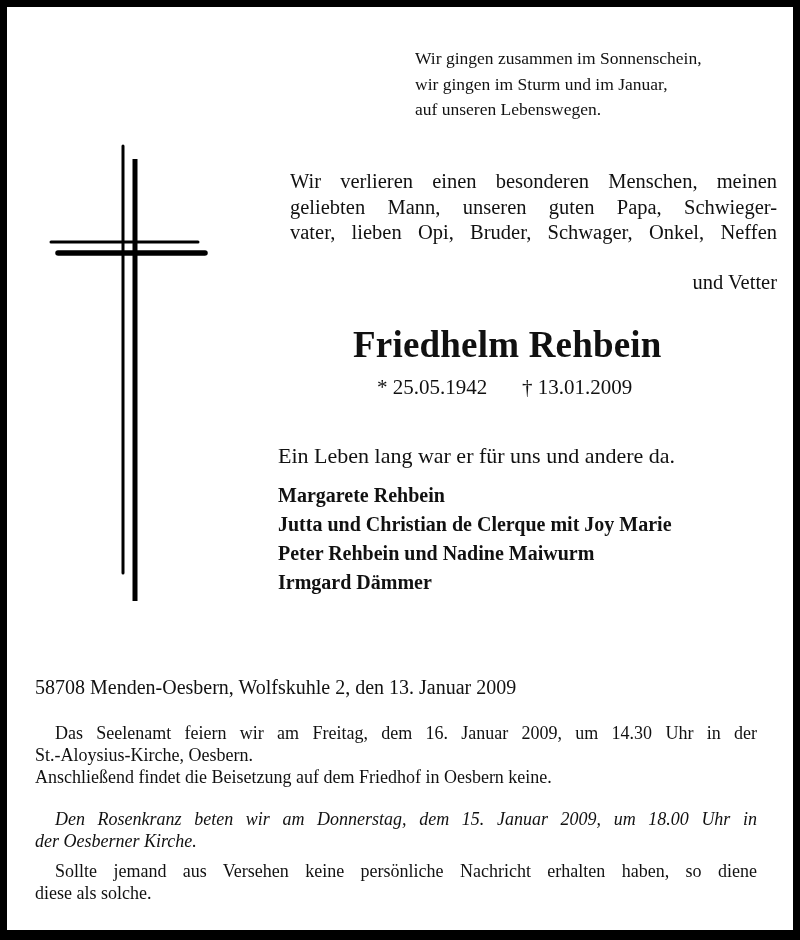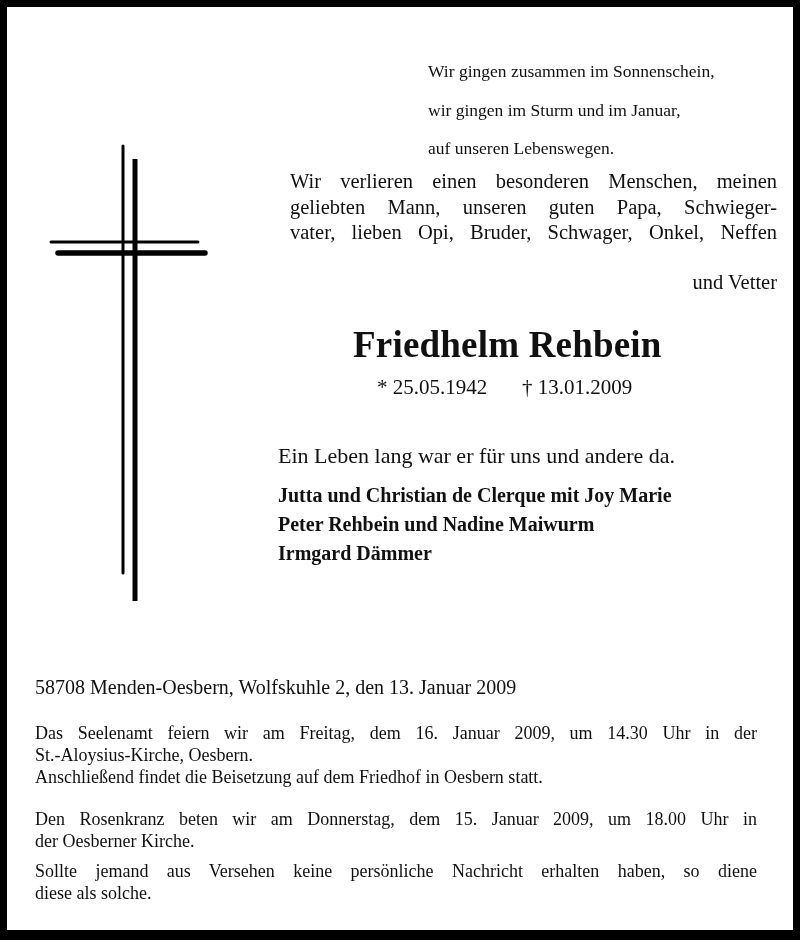--- a/index.html
+++ b/index.html
@@ -27,21 +27,21 @@
       background: #fff;
     }
     .poem {
       position: absolute;
       left: 411px;
       top: 44px;
       font-size: 17.5px;
       line-height: 21.5px;
       white-space: nowrap;
     }
-    .poem div { margin: 17px; }
+    .poem div { margin: 4px; }
 
     .cross {
       position: absolute;
       left: 48px;
       top: 143px;
       width: 165px;
       height: 465px;
     }
 
     .intro {
@@ -114,27 +114,28 @@
       width: 722px;
       font-size: 18px;
       line-height: 22px;
       font-family: "Liberation Serif", serif;
     }
     .notice .jl {
       display: block;
       text-align: justify;
       text-align-last: justify;
       white-space: nowrap;
+      margin-left: 20px;
     }
     .notice .ll {
       display: block;
       white-space: nowrap;
     }
     .n1 { top: 722px; }
-    .n2 { top: 808px; }
+    .n2 { top: 808px; font-style: italic; }
     .n3 { top: 860px; }
   </style>
 </head>
 <body>
 
 <div class="frame"></div>
 
 <div class="poem">
   <div>Wir gingen zusammen im Sonnenschein,</div>
   <div>wir gingen im Sturm und im Januar,</div>
@@ -159,31 +160,32 @@
   <span class="last">und Vetter</span>
 </div>
 
 <div class="name">Friedhelm Rehbein</div>
 <div class="dates birth">* 25.05.1942</div>
 <div class="dates death">† 13.01.2009</div>
 
 <div class="tagline">Ein Leben lang war er für uns und andere da.</div>
 
 <div class="mourners">
+  <div>Margarete Rehbein</div>
   <div>Jutta und Christian de Clerque mit Joy Marie</div>
   <div>Peter Rehbein und Nadine Maiwurm</div>
   <div>Irmgard Dämmer</div>
 </div>
 
 <div class="address"><b>58708 Menden-Oesbern,</b><span> Wolfskuhle 2, den 13. Januar 2009</span></div>
 
 <div class="notice n1">
   <span class="jl">Das Seelenamt feiern wir am Freitag, dem 16. Januar 2009, um 14.30 Uhr in der</span>
   <span class="ll">St.-Aloysius-Kirche, Oesbern.</span>
-  <span class="ll">Anschließend findet die Beisetzung auf dem Friedhof in Oesbern statt.</span>
+  <span class="ll">Anschließend findet die Beisetzung auf dem Friedhof in Oesbern keine.</span>
 </div>
 
 <div class="notice n2">
   <span class="jl">Den Rosenkranz beten wir am Donnerstag, dem 15. Januar 2009, um 18.00 Uhr in</span>
   <span class="ll">der Oesberner Kirche.</span>
 </div>
 
 <div class="notice n3">
   <span class="jl">Sollte jemand aus Versehen keine persönliche Nachricht erhalten haben, so diene</span>
   <span class="ll">diese als solche.</span>

